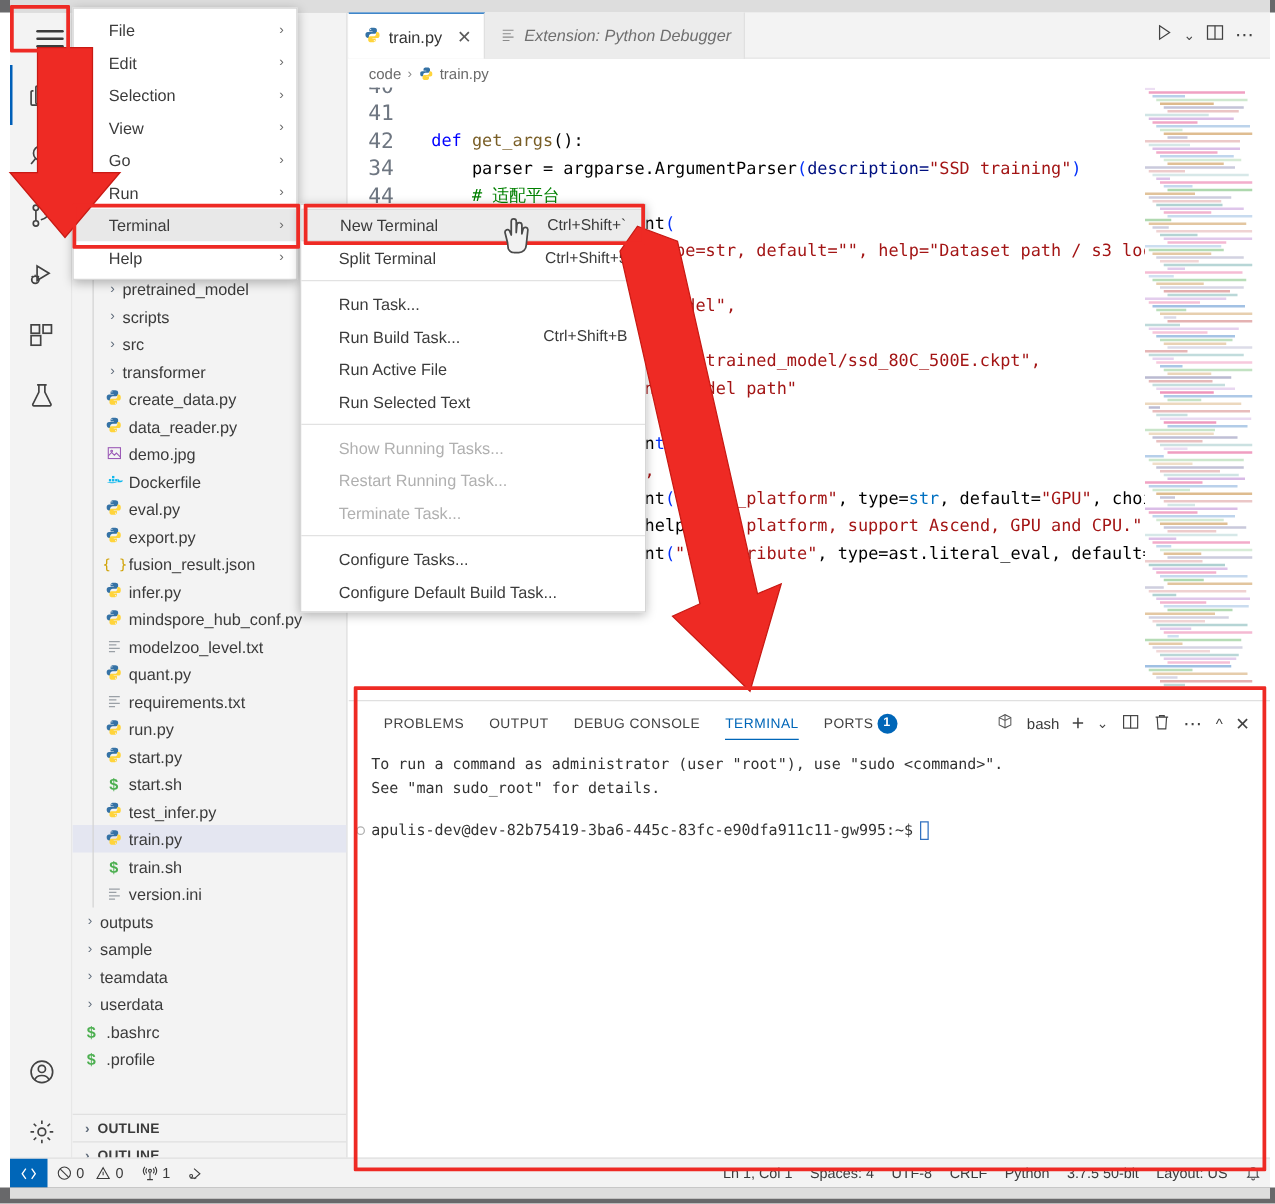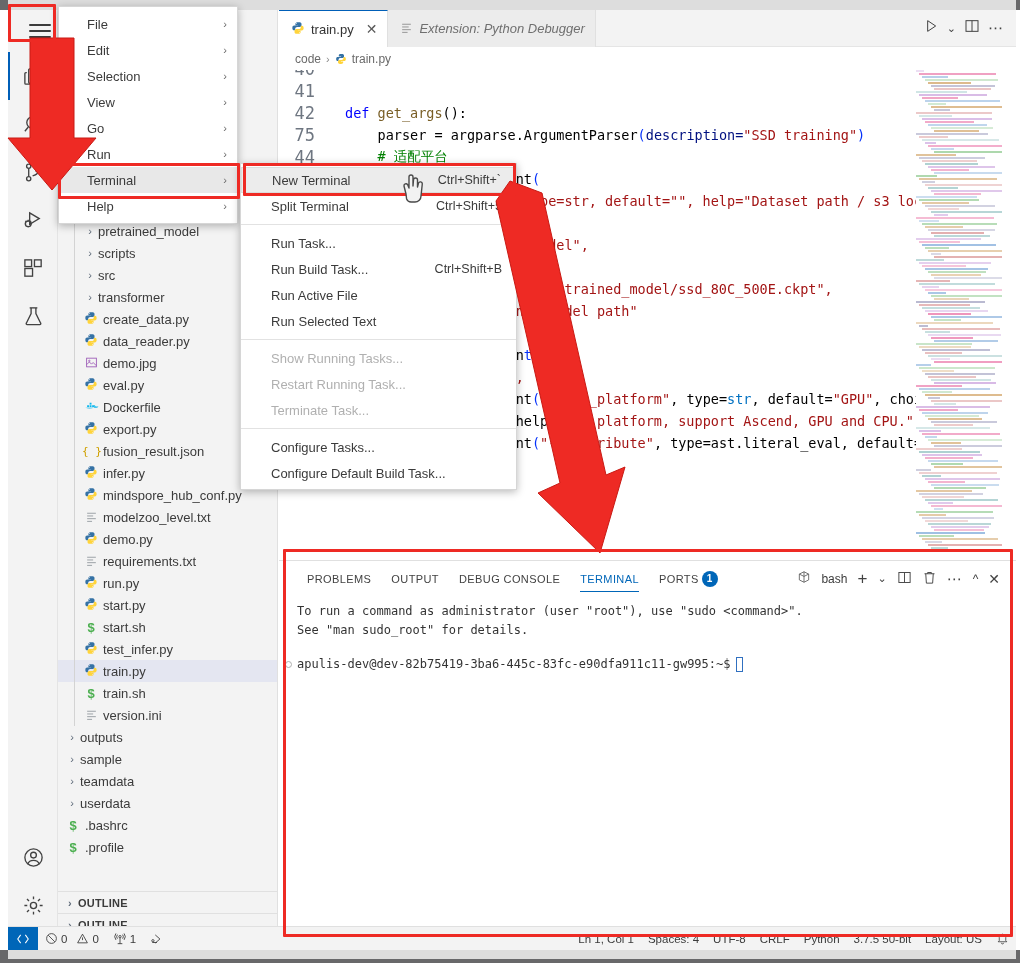--- a/index.html
+++ b/index.html
@@ -411,80 +411,80 @@
           <span class="indent"></span>
           <span class="ficon"><svg width="13" height="13" viewBox="0 0 24 24" stroke="#9b59b6" stroke-width="1.6" fill="none">
               <rect x="3" y="4" width="18" height="16"></rect>
               <path d="M3 16l5-5 4 4 3-3 6 6"></path>
               <circle cx="8" cy="9" r="1.3"></circle>
             </svg></span>
           <span class="flabel">demo.jpg</span>
         </div>
         <div class="tree-row">
           <span class="indent"></span>
-          <span class="ficon"><svg width="14" height="14" viewBox="0 0 24 24">
-              <path d="M11.9 2c-2.6 0-4.3.9-4.3 2.8v2.3h4.5v.7H5.5C3.6 7.8 2.3 9 2.3 11.8S3.4 16 5.5 16h1.6v-2.5c0-2 1.7-3.3 3.6-3.3h4.4c1.6 0 2.9-1.3 2.9-2.9V4.8C18 3.1 16.2 2 14.2 2h-2.3zm-2.4 1.4a.85.85 0 1 1 0 1.7.85.85 0 0 1 0-1.7z" fill="#3572A5"></path>
-              <path d="M12.1 22c2.6 0 4.3-.9 4.3-2.8v-2.3h-4.5v-.7h6.6c1.9 0 3.2-1.2 3.2-4s-1.1-4.2-3.2-4.2h-1.6v2.5c0 2-1.7 3.3-3.6 3.3H9c-1.6 0-2.9 1.3-2.9 2.9v2.5c0 1.7 1.8 2.8 3.8 2.8h2.2zm2.4-1.4a.85.85 0 1 1 0-1.7.85.85 0 0 1 0 1.7z" fill="#FFD43B"></path>
-            </svg></span>
-          <span class="flabel">eval.py</span>
-        </div>
-        <div class="tree-row">
-          <span class="indent"></span>
           <span class="ficon"><svg width="15" height="13" viewBox="0 0 24 20" fill="#0db7ed">
               <rect x="5" y="8" width="3" height="3"></rect>
               <rect x="9" y="8" width="3" height="3"></rect>
               <rect x="13" y="8" width="3" height="3"></rect>
               <rect x="9" y="4" width="3" height="3"></rect>
               <path d="M2 12h18c1.8 0 3-2 3-2s-2.5-.6-4 .4C18 8 16 7.5 16 7.5S17 10 16 12c-4 1.6-10 1.6-14 0z"></path>
             </svg></span>
           <span class="flabel">Dockerfile</span>
         </div>
         <div class="tree-row">
           <span class="indent"></span>
           <span class="ficon"><svg width="14" height="14" viewBox="0 0 24 24">
               <path d="M11.9 2c-2.6 0-4.3.9-4.3 2.8v2.3h4.5v.7H5.5C3.6 7.8 2.3 9 2.3 11.8S3.4 16 5.5 16h1.6v-2.5c0-2 1.7-3.3 3.6-3.3h4.4c1.6 0 2.9-1.3 2.9-2.9V4.8C18 3.1 16.2 2 14.2 2h-2.3zm-2.4 1.4a.85.85 0 1 1 0 1.7.85.85 0 0 1 0-1.7z" fill="#3572A5"></path>
               <path d="M12.1 22c2.6 0 4.3-.9 4.3-2.8v-2.3h-4.5v-.7h6.6c1.9 0 3.2-1.2 3.2-4s-1.1-4.2-3.2-4.2h-1.6v2.5c0 2-1.7 3.3-3.6 3.3H9c-1.6 0-2.9 1.3-2.9 2.9v2.5c0 1.7 1.8 2.8 3.8 2.8h2.2zm2.4-1.4a.85.85 0 1 1 0-1.7.85.85 0 0 1 0 1.7z" fill="#FFD43B"></path>
             </svg></span>
-          <span class="flabel">export.py</span>
-        </div>
-        <div class="tree-row">
-          <span class="indent"></span>
-          <span class="ficon"><span style="color:#cfa000;font-size:11px;font-family:'DejaVu Sans Mono',monospace;">{ }</span></span>
-          <span class="flabel">fusion_result.json</span>
+          <span class="flabel">eval.py</span>
         </div>
         <div class="tree-row">
           <span class="indent"></span>
           <span class="ficon"><svg width="14" height="14" viewBox="0 0 24 24">
               <path d="M11.9 2c-2.6 0-4.3.9-4.3 2.8v2.3h4.5v.7H5.5C3.6 7.8 2.3 9 2.3 11.8S3.4 16 5.5 16h1.6v-2.5c0-2 1.7-3.3 3.6-3.3h4.4c1.6 0 2.9-1.3 2.9-2.9V4.8C18 3.1 16.2 2 14.2 2h-2.3zm-2.4 1.4a.85.85 0 1 1 0 1.7.85.85 0 0 1 0-1.7z" fill="#3572A5"></path>
               <path d="M12.1 22c2.6 0 4.3-.9 4.3-2.8v-2.3h-4.5v-.7h6.6c1.9 0 3.2-1.2 3.2-4s-1.1-4.2-3.2-4.2h-1.6v2.5c0 2-1.7 3.3-3.6 3.3H9c-1.6 0-2.9 1.3-2.9 2.9v2.5c0 1.7 1.8 2.8 3.8 2.8h2.2zm2.4-1.4a.85.85 0 1 1 0-1.7.85.85 0 0 1 0 1.7z" fill="#FFD43B"></path>
             </svg></span>
-          <span class="flabel">infer.py</span>
+          <span class="flabel">export.py</span>
+        </div>
+        <div class="tree-row">
+          <span class="indent"></span>
+          <span class="ficon"><span style="color:#cfa000;font-size:11px;font-family:'DejaVu Sans Mono',monospace;">{ }</span></span>
+          <span class="flabel">fusion_result.json</span>
         </div>
         <div class="tree-row">
           <span class="indent"></span>
           <span class="ficon"><svg width="14" height="14" viewBox="0 0 24 24">
               <path d="M11.9 2c-2.6 0-4.3.9-4.3 2.8v2.3h4.5v.7H5.5C3.6 7.8 2.3 9 2.3 11.8S3.4 16 5.5 16h1.6v-2.5c0-2 1.7-3.3 3.6-3.3h4.4c1.6 0 2.9-1.3 2.9-2.9V4.8C18 3.1 16.2 2 14.2 2h-2.3zm-2.4 1.4a.85.85 0 1 1 0 1.7.85.85 0 0 1 0-1.7z" fill="#3572A5"></path>
               <path d="M12.1 22c2.6 0 4.3-.9 4.3-2.8v-2.3h-4.5v-.7h6.6c1.9 0 3.2-1.2 3.2-4s-1.1-4.2-3.2-4.2h-1.6v2.5c0 2-1.7 3.3-3.6 3.3H9c-1.6 0-2.9 1.3-2.9 2.9v2.5c0 1.7 1.8 2.8 3.8 2.8h2.2zm2.4-1.4a.85.85 0 1 1 0-1.7.85.85 0 0 1 0 1.7z" fill="#FFD43B"></path>
             </svg></span>
-          <span class="flabel">mindspore_hub_conf.py</span>
-        </div>
-        <div class="tree-row">
-          <span class="indent"></span>
-          <span class="ficon"><svg width="13" height="13" viewBox="0 0 24 24" stroke="#9aa0a6" stroke-width="1.8" fill="none">
-              <path d="M4 6h16M4 11h11M4 16h16M4 21h9"></path>
-            </svg></span>
-          <span class="flabel">modelzoo_level.txt</span>
+          <span class="flabel">infer.py</span>
         </div>
         <div class="tree-row">
           <span class="indent"></span>
           <span class="ficon"><svg width="14" height="14" viewBox="0 0 24 24">
               <path d="M11.9 2c-2.6 0-4.3.9-4.3 2.8v2.3h4.5v.7H5.5C3.6 7.8 2.3 9 2.3 11.8S3.4 16 5.5 16h1.6v-2.5c0-2 1.7-3.3 3.6-3.3h4.4c1.6 0 2.9-1.3 2.9-2.9V4.8C18 3.1 16.2 2 14.2 2h-2.3zm-2.4 1.4a.85.85 0 1 1 0 1.7.85.85 0 0 1 0-1.7z" fill="#3572A5"></path>
               <path d="M12.1 22c2.6 0 4.3-.9 4.3-2.8v-2.3h-4.5v-.7h6.6c1.9 0 3.2-1.2 3.2-4s-1.1-4.2-3.2-4.2h-1.6v2.5c0 2-1.7 3.3-3.6 3.3H9c-1.6 0-2.9 1.3-2.9 2.9v2.5c0 1.7 1.8 2.8 3.8 2.8h2.2zm2.4-1.4a.85.85 0 1 1 0-1.7.85.85 0 0 1 0 1.7z" fill="#FFD43B"></path>
             </svg></span>
-          <span class="flabel">demo.py</span>
+          <span class="flabel">mindspore_hub_conf.py</span>
+        </div>
+        <div class="tree-row">
+          <span class="indent"></span>
+          <span class="ficon"><svg width="13" height="13" viewBox="0 0 24 24" stroke="#9aa0a6" stroke-width="1.8" fill="none">
+              <path d="M4 6h16M4 11h11M4 16h16M4 21h9"></path>
+            </svg></span>
+          <span class="flabel">modelzoo_level.txt</span>
+        </div>
+        <div class="tree-row">
+          <span class="indent"></span>
+          <span class="ficon"><svg width="14" height="14" viewBox="0 0 24 24">
+              <path d="M11.9 2c-2.6 0-4.3.9-4.3 2.8v2.3h4.5v.7H5.5C3.6 7.8 2.3 9 2.3 11.8S3.4 16 5.5 16h1.6v-2.5c0-2 1.7-3.3 3.6-3.3h4.4c1.6 0 2.9-1.3 2.9-2.9V4.8C18 3.1 16.2 2 14.2 2h-2.3zm-2.4 1.4a.85.85 0 1 1 0 1.7.85.85 0 0 1 0-1.7z" fill="#3572A5"></path>
+              <path d="M12.1 22c2.6 0 4.3-.9 4.3-2.8v-2.3h-4.5v-.7h6.6c1.9 0 3.2-1.2 3.2-4s-1.1-4.2-3.2-4.2h-1.6v2.5c0 2-1.7 3.3-3.6 3.3H9c-1.6 0-2.9 1.3-2.9 2.9v2.5c0 1.7 1.8 2.8 3.8 2.8h2.2zm2.4-1.4a.85.85 0 1 1 0-1.7.85.85 0 0 1 0 1.7z" fill="#FFD43B"></path>
+            </svg></span>
+          <span class="flabel">quant.py</span>
         </div>
         <div class="tree-row">
           <span class="indent"></span>
           <span class="ficon"><svg width="13" height="13" viewBox="0 0 24 24" stroke="#9aa0a6" stroke-width="1.8" fill="none">
               <path d="M4 6h16M4 11h11M4 16h16M4 21h9"></path>
             </svg></span>
           <span class="flabel">requirements.txt</span>
         </div>
         <div class="tree-row">
           <span class="indent"></span>
@@ -620,21 +620,21 @@
         </svg>
       </span>
       <span>train.py</span>
     </div>
 
     <div class="code-area">
       <div id="code-lines" style="padding-top: 0px; margin-top: -12px;">
           <div class="code-line"><span class="lnum">40</span><span class="ctext"><span class=""></span></span></div>
           <div class="code-line"><span class="lnum">41</span><span class="ctext"><span class=""></span></span></div>
           <div class="code-line"><span class="lnum">42</span><span class="ctext"><span class="k-def">def </span><span class="k-fn">get_args</span><span class="">():</span></span></div>
-          <div class="code-line"><span class="lnum">75</span><span class="ctext"><span class="">    parser = argparse.ArgumentParser</span><span class="k-par">(</span><span class="k-bl">description=</span><span class="k-str">"SSD training"</span><span class="k-par">)</span></span></div>
+          <div class="code-line"><span class="lnum">34</span><span class="ctext"><span class="">    parser = argparse.ArgumentParser</span><span class="k-par">(</span><span class="k-bl">description=</span><span class="k-str">"SSD training"</span><span class="k-par">)</span></span></div>
           <div class="code-line"><span class="lnum">44</span><span class="ctext"><span class="k-com">    # 适配平台</span></span></div>
           <div class="code-line"><span class="lnum">45</span><span class="ctext"><span class="">    parser.add_argument</span><span class="k-par">(</span></span></div>
           <div class="code-line"><span class="lnum">46</span><span class="ctext"><span class="k-str">        "--data_url", type=str, default="", help="Dataset path / s3 location set path"</span></span></div>
           <div class="code-line"><span class="lnum">47</span><span class="ctext"><span class="">    parser.add_argumen</span><span class="k-par">t(</span></span></div>
           <div class="code-line"><span class="lnum">48</span><span class="ctext"><span class="k-str">        "--pre_trained_model",</span></span></div>
           <div class="code-line"><span class="lnum">49</span><span class="ctext"><span class="">        type=str,</span></span></div>
           <div class="code-line"><span class="lnum">50</span><span class="ctext"><span class="k-str">        default="/cache/pretrained_model/ssd_80C_500E.ckpt",</span></span></div>
           <div class="code-line"><span class="lnum">51</span><span class="ctext"><span class="k-str">        help="pretrained model path"</span></span></div>
           <div class="code-line"><span class="lnum">52</span><span class="ctext"><span class="k-par">    )</span></span></div>
           <div class="code-line"><span class="lnum">53</span><span class="ctext"><span class="">    parser.add_argumen</span><span class="k-par">t(</span></span></div>

